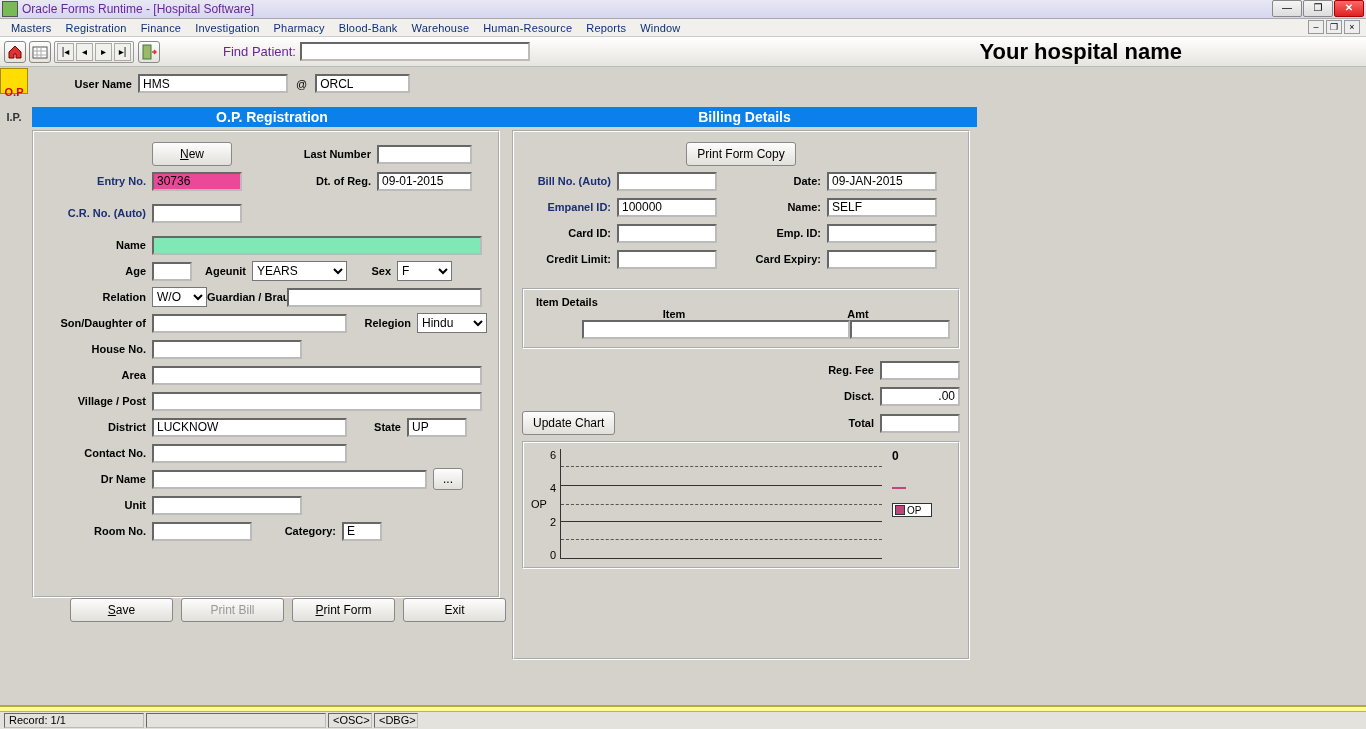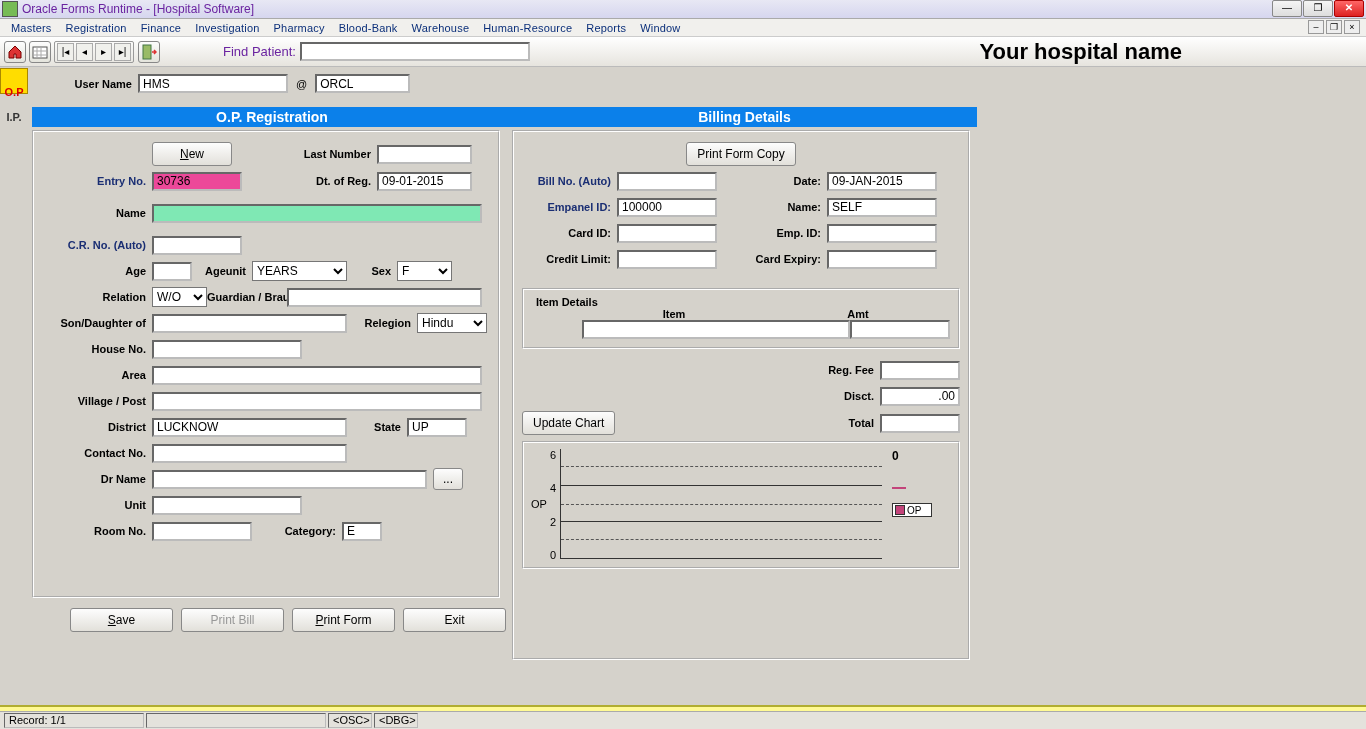--- a/index.html
+++ b/index.html
@@ -68,21 +68,21 @@
     white-space: nowrap;}
   .lbl.blk { color: #000; }
   .fbtn { height: 24px; background: linear-gradient(#fdfdfd,#e2e0da);
     border: 1px solid #888; border-radius: 3px; font-family: inherit;
     font-size: 12px; cursor: pointer; padding: 0 10px; }
   .fbtn u { text-decoration: underline; }
   .fbtn[disabled] { color: #999; }
   .sel { height: 20px; background: #fff; font-family: inherit; font-size: 12px; }
   .greeninp { background: #7fe8b4 !important; }
   
-  .bbtns { display: flex; gap: 8px; margin-top: 10px; margin-left:-6px;padding-left:44px;}
+  .bbtns { display: flex; gap: 8px; margin-left:-6px;padding-left:44px;}
   .bbtns .fbtn { width: 112px; }
   
   .fset { border: 2px groove #fff; padding: 6px 8px 8px 8px; margin-top: 18px;}
   .fset .legend { margin-top: -14px; background: #d5d2cb; padding: 0 4px;
     font-weight: bold; color: #000; display: inline-block; }
   .ihead { display: flex; font-weight: bold; color: #000; text-align:center;}
   .ihead div { flex: 1; }
   .iinputs { display: flex; }
   .iinputs .winput { flex: 1; margin: 0; }
   
@@ -200,26 +200,26 @@
         <span class="lbl blk" style="width:145px">Last Number</span>
         <input class="winput" style="width: 95px;">
       </div>
       <div class="row">
         <span class="lbl" style="width:110px">Entry No.</span>
         <input class="winput" style="width: 90px; background: #ec4899;" value="30736">
         <span class="lbl blk" style="width:135px">Dt. of Reg.</span>
         <input class="winput" style="width: 95px;" value="09-01-2015">
       </div>
       <div class="row" style="margin-top:10px">
+        <span class="lbl" style="width:110px">C.R. No. (Auto)</span>
+        <input class="winput" style="width: 90px;">
+      </div>
+      <div class="row" style="margin-top:10px">
         <span class="lbl blk" style="width:110px">Name</span>
         <input class="winput greeninp" style="width: 330px;">
-      </div>
-      <div class="row" style="margin-top:10px">
-        <span class="lbl" style="width:110px">C.R. No. (Auto)</span>
-        <input class="winput" style="width: 90px;">
       </div>
       <div class="row">
         <span class="lbl blk" style="width:110px">Age</span>
         <input class="winput" style="width: 40px;">
         <span class="lbl blk" style="width:60px">Ageunit</span>
         <select class="sel" style="width:95px"><option>YEARS</option></select>
         <span class="lbl blk" style="width:50px">Sex</span>
         <select class="sel" style="width:55px"><option>F</option></select>
       </div>
       <div class="row">

